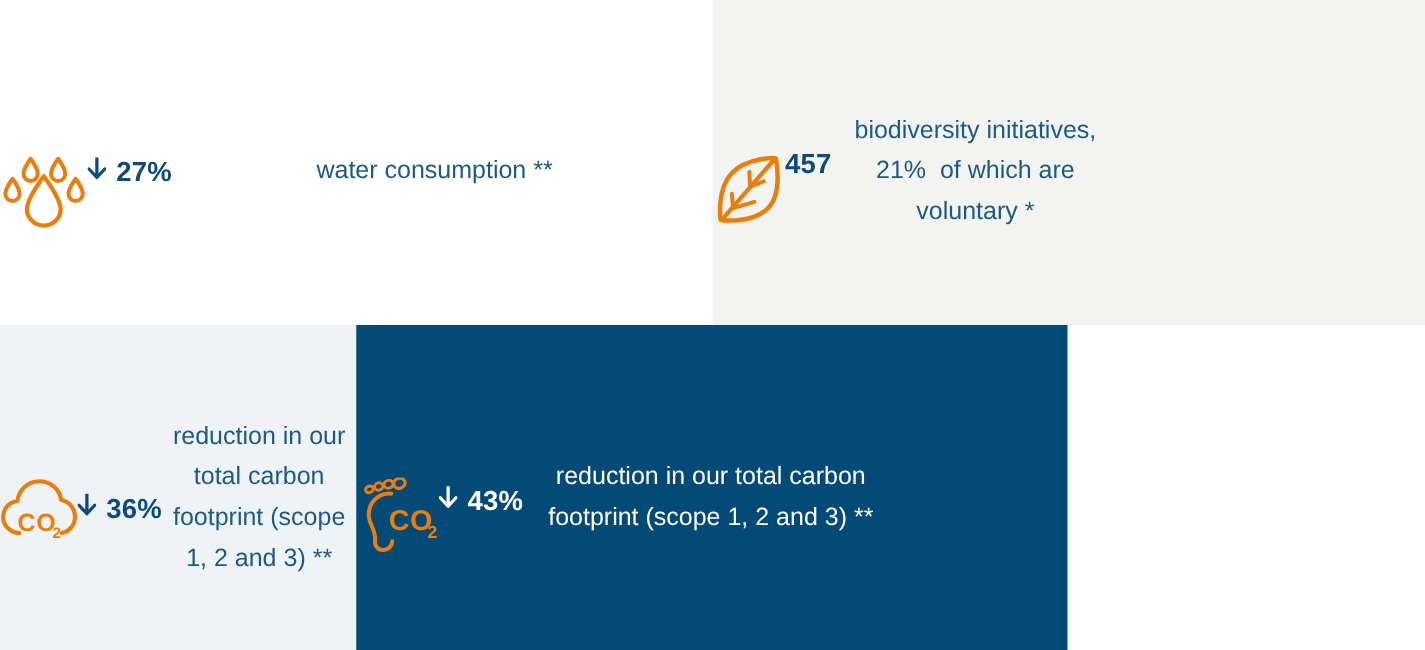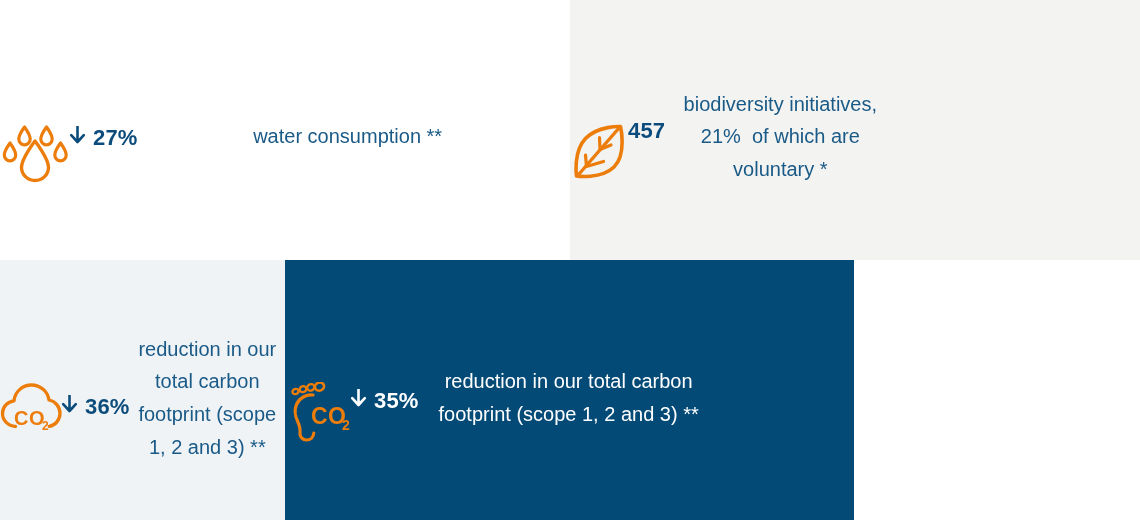--- a/index.html
+++ b/index.html
@@ -173,18 +173,18 @@
         <text x="26" y="42" font-family="'Liberation Sans', sans-serif" font-size="23" font-weight="bold" fill="#ED7D0B" letter-spacing="0.3">CO</text>
         <text x="57" y="48" font-family="'Liberation Sans', sans-serif" font-size="14" font-weight="bold" fill="#ED7D0B">2</text>
       </svg>
     </div>
     <div class="stat">
       <span class="arrow-down">
         <svg width="15" height="20" viewBox="0 0 15 20" xmlns="http://www.w3.org/2000/svg">
           <path d="M7.5 0 L7.5 14 M1.2 9.2 L7.5 16 L13.8 9.2" stroke="#FFFFFF" stroke-width="2.6" stroke-linecap="round" stroke-linejoin="round" fill="none"></path>
         </svg>
       </span>
-      <span class="stat-number">35%</span>
+      <span class="stat-number">43%</span>
     </div>
     <div class="caption">reduction in our total carbon footprint (scope 1, 2 and 3) **</div>
   </div>
 
 </div>
 
 </body></html>

